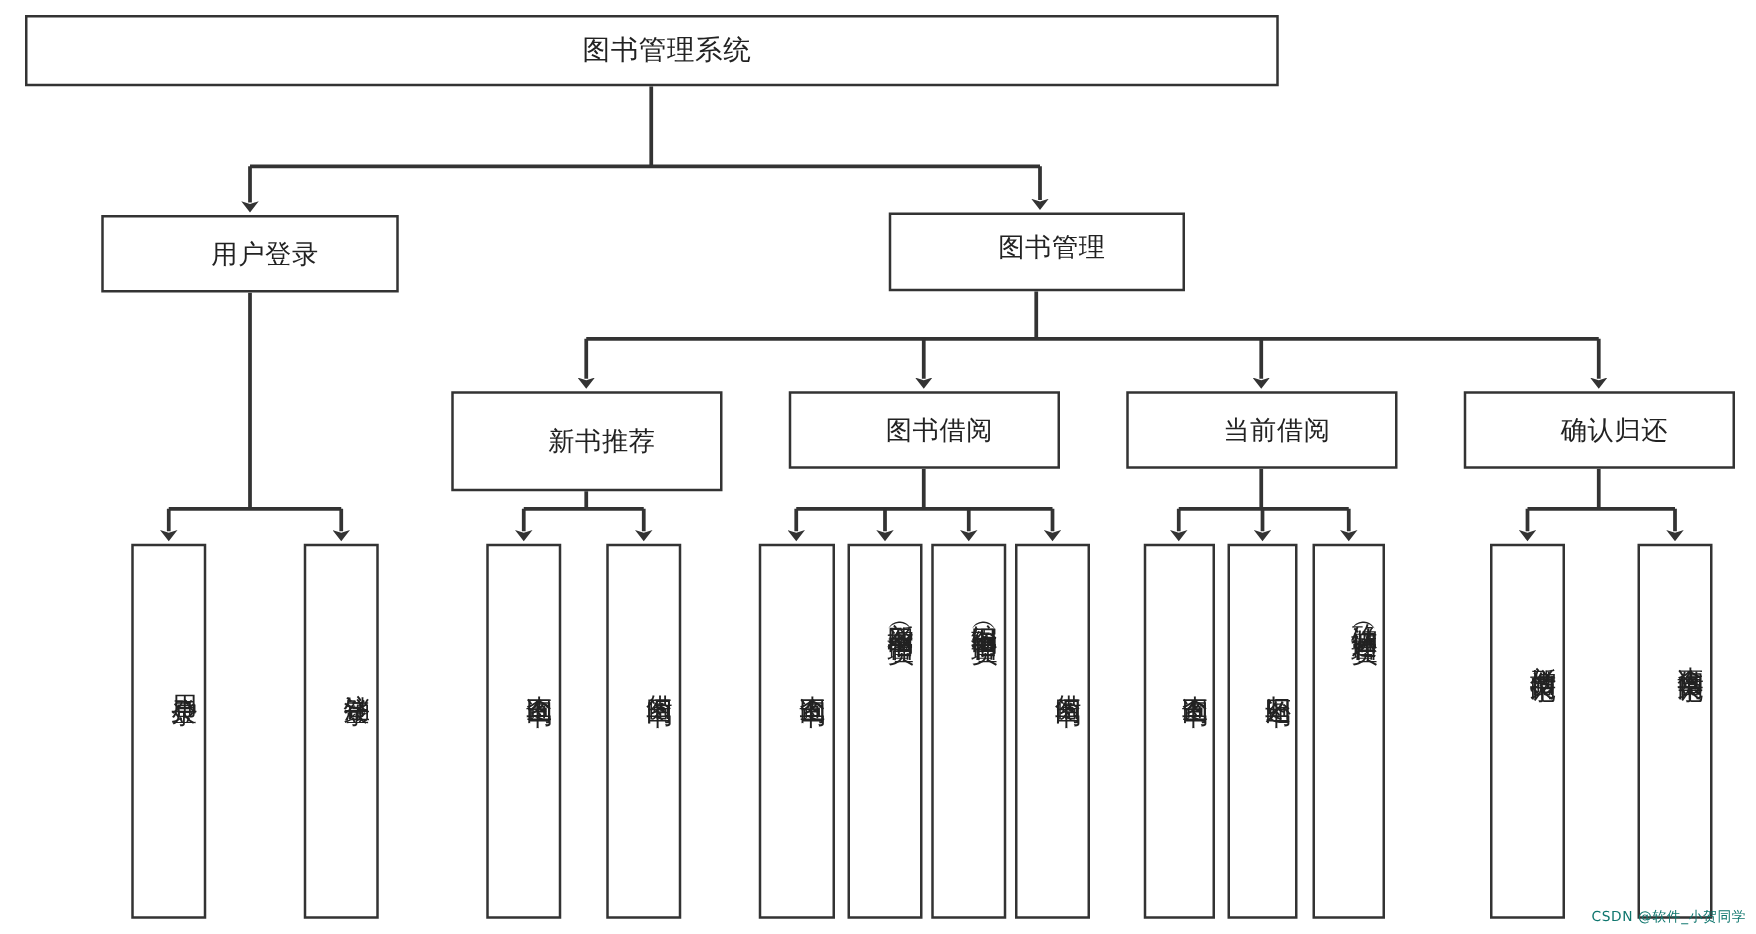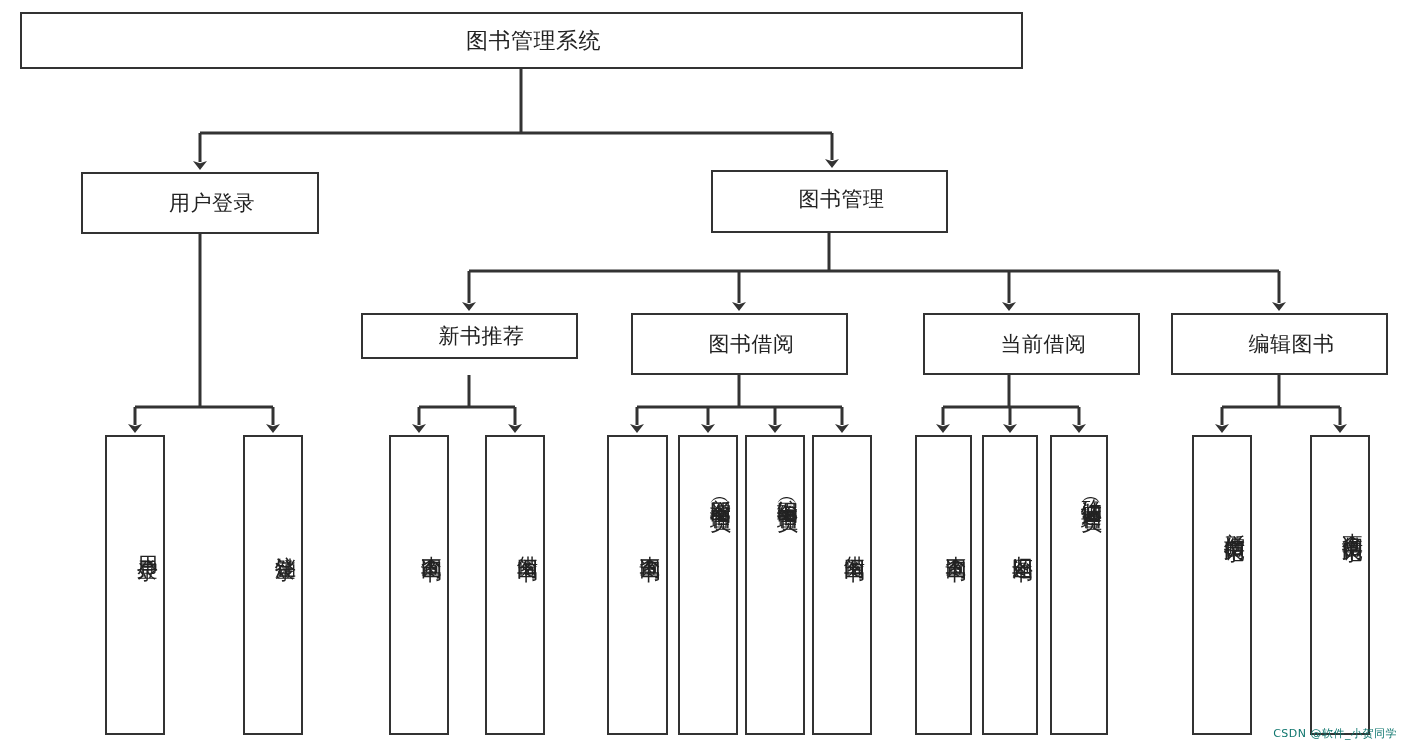--- a/index.html
+++ b/index.html
@@ -133,34 +133,34 @@
   </div>
 
   <div class="node horiz" style="left: 81px; top: 172px; width: 238px; height: 62px;">
     <span class="label">用户登录</span>
   </div>
 
   <div class="node horiz" style="left: 711px; top: 170px; width: 237px; height: 63px; font-family: Liberation Mono, monospace;">
     <span class="label">图书管理</span>
   </div>
 
-  <div class="node horiz" style="left: 361px; top: 313px; width: 217px; height: 46px;">
+  <div class="node horiz" style="left: 361px; top: 313px; width: 217px; height: 80px;">
     <span class="label">新书推荐</span>
   </div>
 
   <div class="node horiz" style="left: 631px; top: 313px; width: 217px; height: 62px; justify-content: center;">
     <span class="label">图书借阅</span>
   </div>
 
-  <div class="node horiz" style="left: 901px; top: 313px; width: 217px; height: 62px; margin-left: 22px;">
+  <div class="node horiz" style="left: 901px; top: 313px; width: 217px; height: 62px;">
     <span class="label">当前借阅</span>
   </div>
 
   <div class="node horiz" style="left: 1171px; top: 313px; width: 217px; height: 62px;">
-    <span class="label">编辑图书</span>
+    <span class="label">确认归还</span>
   </div>
 
   <div class="node vert" style="left: 105px; top: 435px; width: 60px; height: 300px;">
     <span class="label" style="margin-top: 102px;">用户登录</span>
   </div>
 
   <div class="node vert" style="left: 243px; top: 435px; width: 60px; height: 300px;">
     <span class="label" style="margin-top: 102px;">注销登录</span>
   </div>
 

